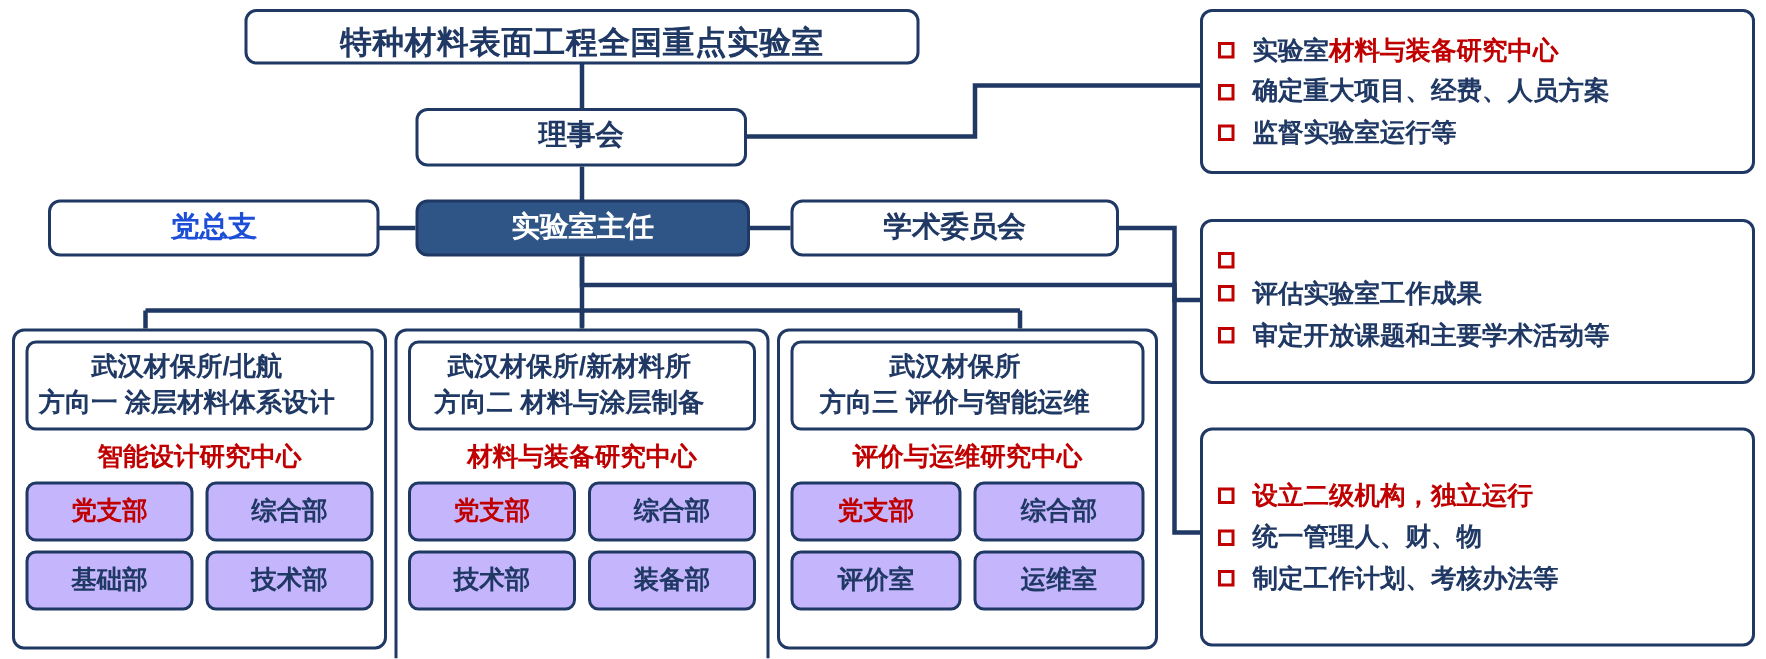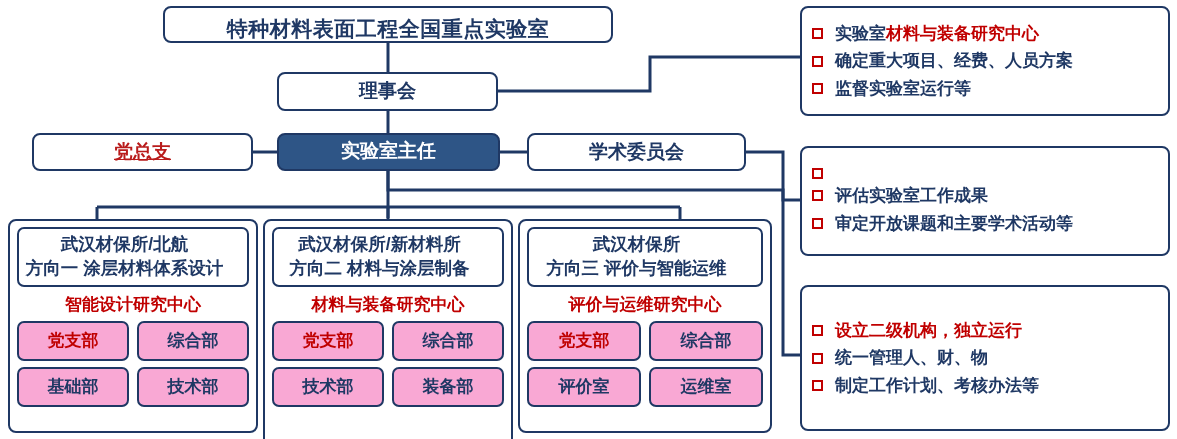--- a/index.html
+++ b/index.html
@@ -84,21 +84,21 @@
     gap: 6px 8px;
   }
   .cell {
     border: 2.5px solid #1F3864;
     border-radius: 7px;
     text-align: center;
     font-weight: bold;
     font-size: 17px;
     padding: 6px 0 7px 0;
     color: #1F3864;
-    background: #f9a8d4;
+    background: #c4b5fd;
   }
   .cell.red {
     color: #C00000;
   }
   .callout {
     position: absolute;
     box-sizing: border-box;
     border: 2.5px solid #1F3864;
     border-radius: 8px;
     background: #ffffff;
@@ -157,21 +157,21 @@
   </svg>
 
   <div class="node title-node" style="left:163px; top:6px; width:450px; height:37px;">
     <span>特种材料表面工程全国重点实验室</span>
   </div>
 
   <div class="node mid-node" style="left:277px; top:72px; width:221px; height:39px;">
     <span>理事会</span>
   </div>
 
-  <div class="node mid-node" style="left:32px; top:133px; width:221px; height:38px; color:#b91c1c;text-decoration:underline;">
+  <div class="node mid-node" style="left:32px; top:133px; width:221px; height:38px; color:#1d4ed8;text-decoration:underline;">
     <span>党总支</span>
   </div>
 
   <div class="node mid-node filled" style="left:277px; top:133px; width:223px; height:38px;font-family:Liberation Mono, monospace;">
     <span>实验室主任</span>
   </div>
 
   <div class="node mid-node" style="left:527px; top:133px; width:219px; height:38px;">
     <span>学术委员会</span>
   </div>

